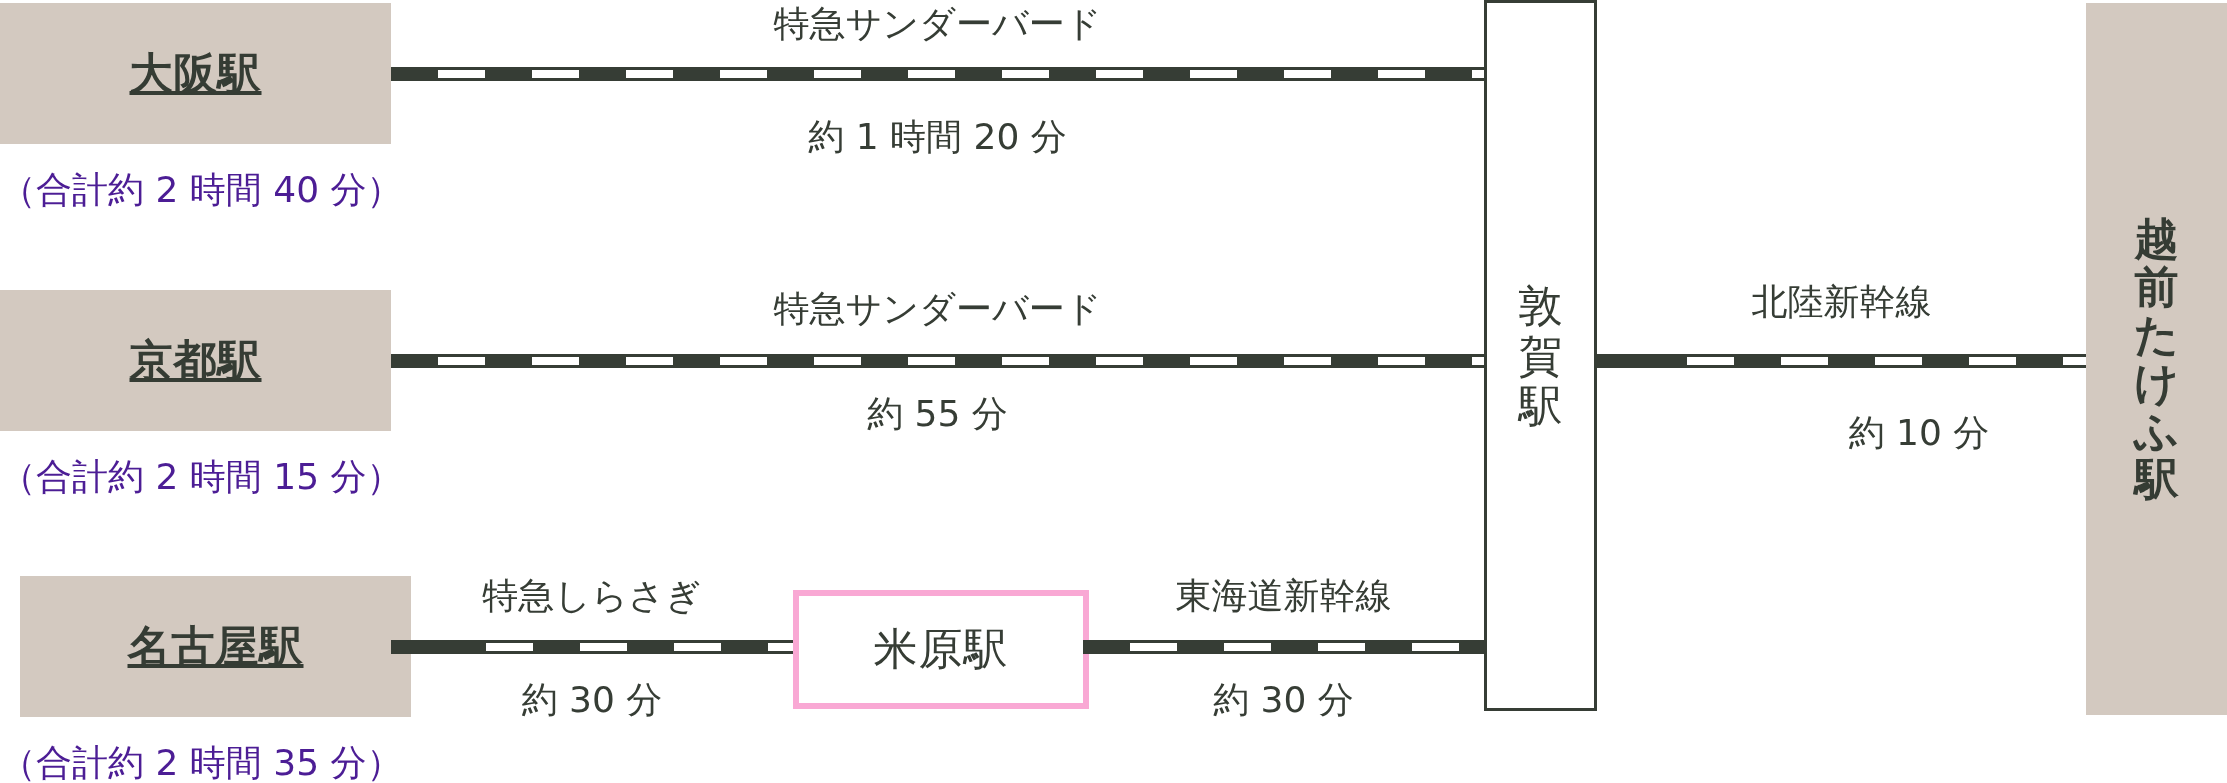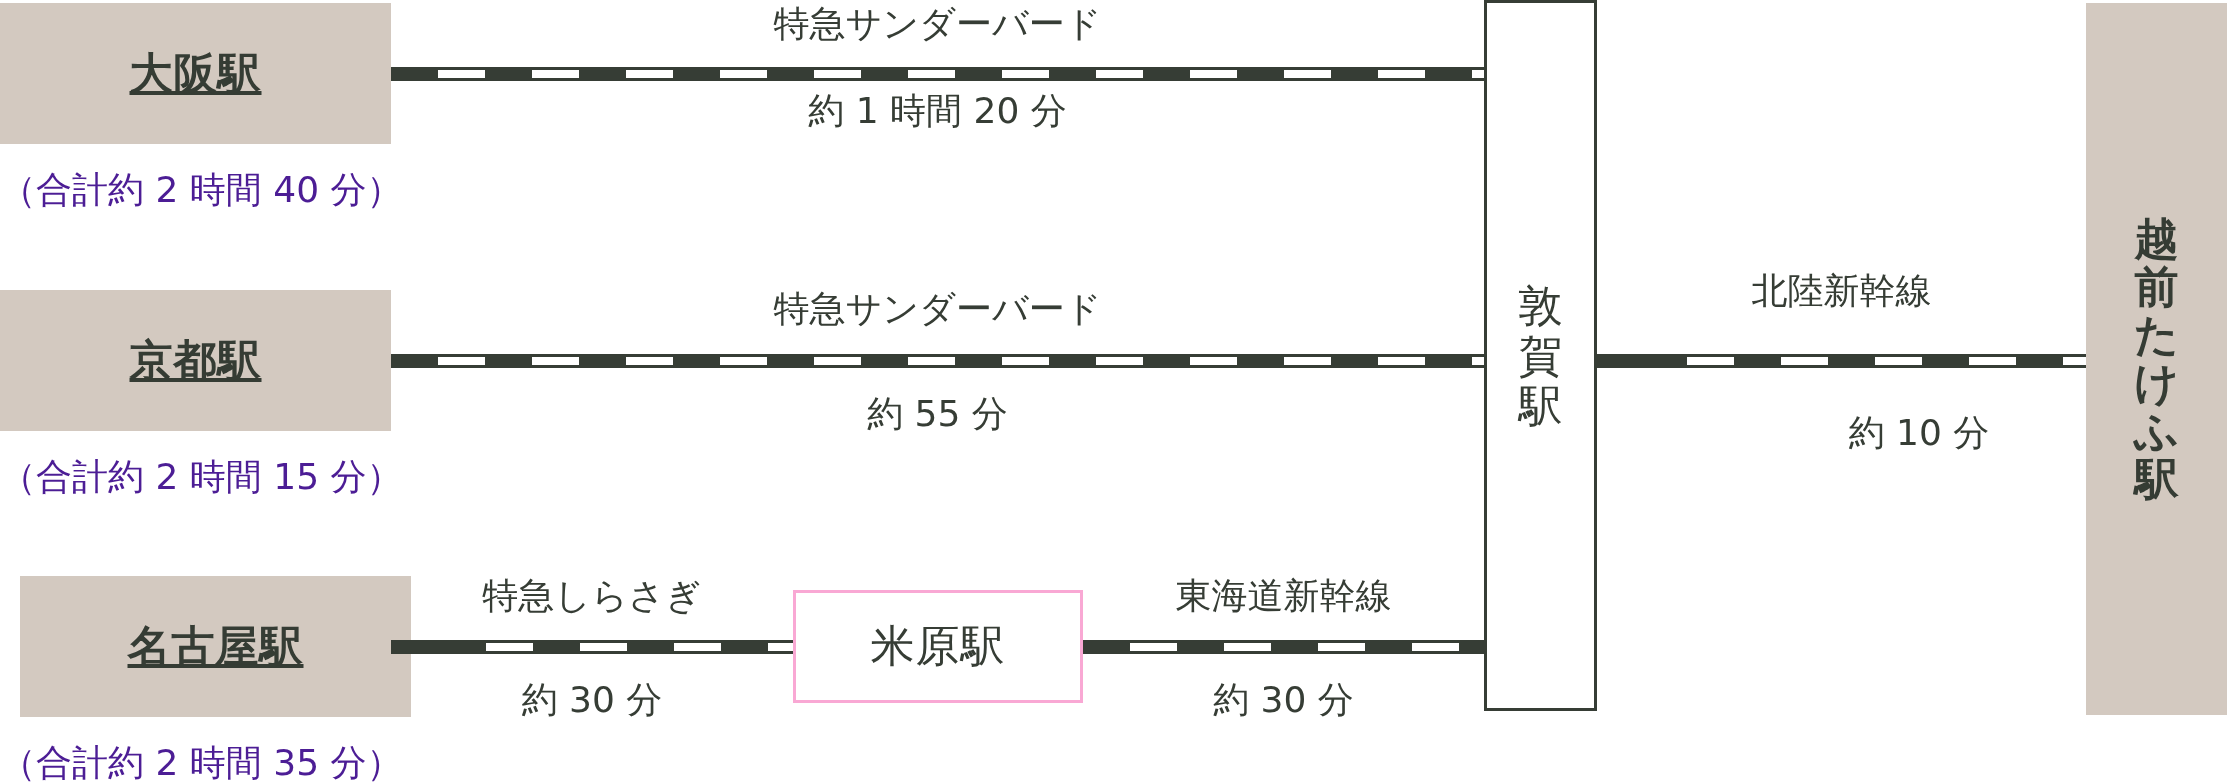--- a/index.html
+++ b/index.html
@@ -8,21 +8,21 @@
     .origin-box { position: absolute; left: 0; width: 391px; height: 141px; background: #d3c9c0;
       display: flex; align-items: center; justify-content: center; }
     .origin-box span { font-size: 43px; font-weight: bold; color: #353c34; letter-spacing: 1px; text-decoration: underline; }
     .total { position: absolute; left: 0; width: 395px; text-align: center; font-size: 36px; color: #4c1d95; white-space: nowrap; }
     .rail { position: absolute; height: 14px; background-color: #363d35;
       background-image: repeating-linear-gradient(to right, transparent 0px, transparent 47px, #ffffff 47px, #ffffff 94px);
       background-size: 100% 8px; background-repeat: no-repeat; background-position: 0 3px; }
     .line-label { position: absolute; text-align: center; font-size: 36px; color: #363d35; white-space: nowrap; }
     .tsuruga { position: absolute; left: 1484px; top: 0; width: 107px; height: 705px; border: 3px solid #363d35; background: #fff; }
     .tsuruga-text { position: absolute; left: 0; right: 0; top: 278px; text-align: center; font-size: 44px; line-height: 50px; color: #363d35; }
-    .maibara { position: absolute; left: 793px; top: 590px; width: 284px; height: 107px; border: 3px solid #f9a8d4; background: #fff;
+    .maibara { position: absolute; left: 793px; top: 590px; width: 284px; height: 107px; border: 6px solid #f9a8d4; background: #fff;
       display: flex; align-items: center; justify-content: center; }
     .maibara span { font-size: 44px; color: #363d35; letter-spacing: 1px; }
     .dest { position: absolute; left: 2086px; top: 3px; width: 141px; height: 712px; background: #d3c9c0; }
     .dest-text { position: absolute; left: 0; right: 0; top: 212px; text-align: center; font-size: 44px; line-height: 48px; font-weight: bold; color: #353c34; }
     .vchar { display: block; }
   </style>
 </head>
 <body>
 
 <div class="origin-box" style="top:3px;">
@@ -35,21 +35,21 @@
 </div>
 <div class="total" style="top:453px;">（合計約 2 時間 15 分）</div>
 
 <div class="origin-box" style="top:576px;margin-left:20px;">
   <span>名古屋駅</span>
 </div>
 <div class="total" style="top:739px;">（合計約 2 時間 35 分）</div>
 
 <div class="line-label" style="left:391px; width:1093px; top:0px;">特急サンダーバード</div>
 <div class="rail" style="left:391px; width:1093px; top:67px;"></div>
-<div class="line-label" style="left:391px; width:1093px; top:87px;">約 1 時間 20 分</div>
+<div class="line-label" style="left:391px; width:1093px; top:113px;">約 1 時間 20 分</div>
 
 <div class="line-label" style="left:391px; width:1093px; top:285px;">特急サンダーバード</div>
 <div class="rail" style="left:391px; width:1093px; top:354px;"></div>
 <div class="line-label" style="left:391px; width:1093px; top:390px;">約 55 分</div>
 
 <div class="line-label" style="left:391px; width:402px; top:572px;">特急しらさぎ</div>
 <div class="rail" style="left:391px; width:402px; top:640px; background-position: 48px 3px;"></div>
 <div class="line-label" style="left:391px; width:402px; top:676px;">約 30 分</div>
 
 <div class="maibara">
@@ -61,21 +61,21 @@
 <div class="line-label" style="left:1083px; width:401px; top:676px;">約 30 分</div>
 
 <div class="tsuruga">
   <div class="tsuruga-text">
     <span class="vchar">敦</span>
     <span class="vchar">賀</span>
     <span class="vchar">駅</span>
   </div>
 </div>
 
-<div class="line-label" style="left:1597px; width:489px; top:267px;">北陸新幹線</div>
+<div class="line-label" style="left:1597px; width:489px; top:278px;">北陸新幹線</div>
 <div class="rail" style="left:1597px; width:489px; top:354px; background-position: 43px 3px;"></div>
 <div class="line-label" style="left:1641px; width:556px; top:389px;margin-top:20px;">約 10 分</div>
 
 <div class="dest">
   <div class="dest-text">
     <span class="vchar">越</span>
     <span class="vchar">前</span>
     <span class="vchar">た</span>
     <span class="vchar">け</span>
     <span class="vchar">ふ</span>

